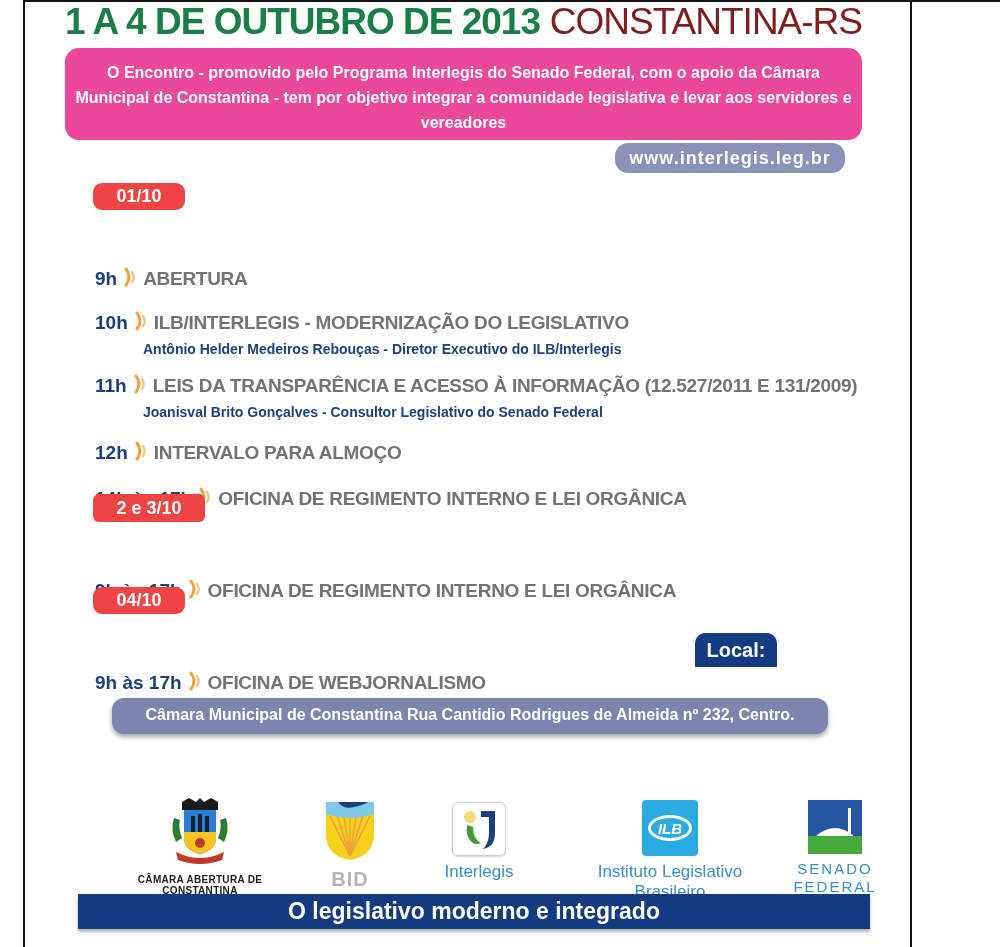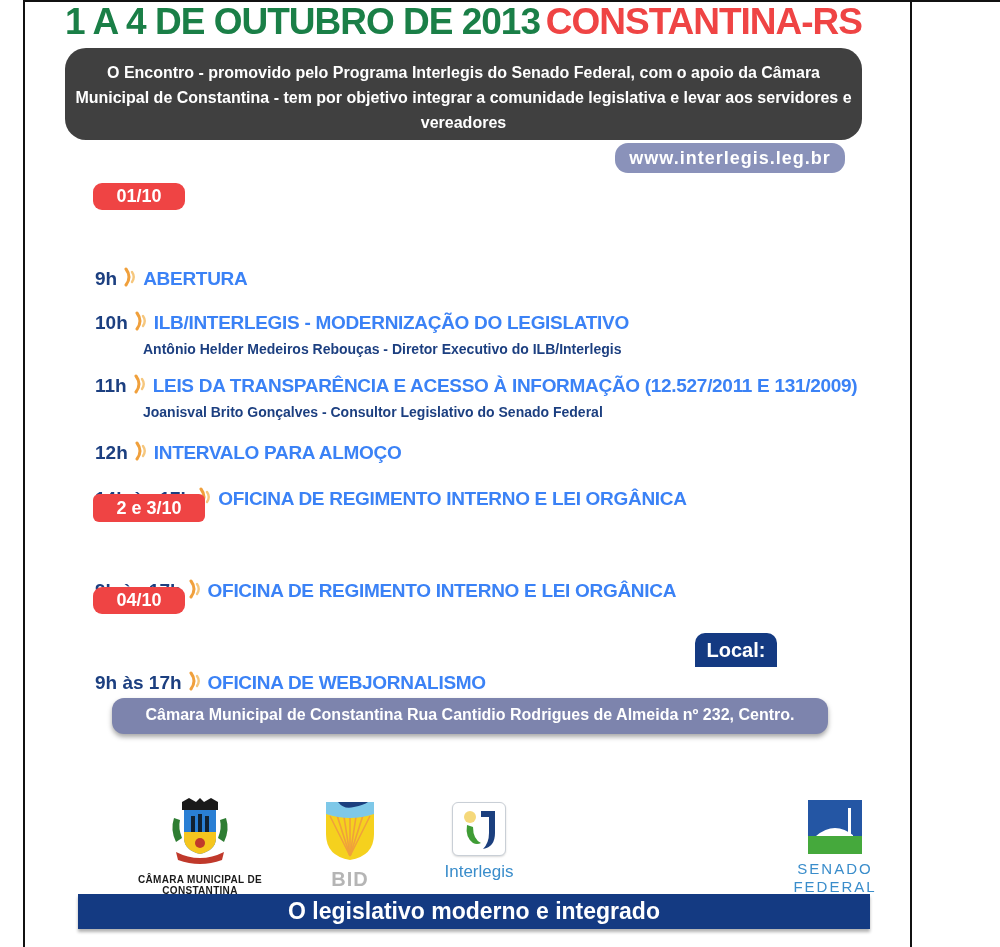--- a/index.html
+++ b/index.html
@@ -7,38 +7,38 @@
   body { font-family:"Liberation Sans", sans-serif; }
   .page { position:relative; width:1000px; height:947px; background:#fff; overflow:hidden; }
 
   
   .frame-top { position:absolute; left:23px; right:0; top:0; height:2px; background:#111; }
   .frame-left { position:absolute; left:23px; top:0; bottom:0; width:2px; background:#111; }
   .frame-right { position:absolute; left:910px; top:0; bottom:0; width:2px; background:#111; }
 
   
   .title-dates { position:absolute; left:65px; top:1px; font-size:37px; font-weight:bold; color:#1a7f47; letter-spacing:-1px; }
-  .title-city  { position:absolute; right:138px; top:1px; font-size:37px; font-weight:bold; color:#ef4444; letter-spacing:-1px; }
-
-  
-  .intro-box { position:absolute; left:65px; top:48px; width:797px; height:92px; background:#404040; border-radius:21px; color:#fff; font-weight:bold; font-size:16px; text-align:center; padding-top:12px; line-height:25px; }
+  .title-city  { position:absolute; right:138px; top:1px; font-size:37px; font-weight:normal; color:#7f1d1d; letter-spacing:-1px; }
+
+  
+  .intro-box { position:absolute; left:65px; top:48px; width:797px; height:92px; background:#ec4899; border-radius:14px; color:#fff; font-weight:bold; font-size:16px; text-align:center; padding-top:12px; line-height:25px; }
 
   .web-box { position:absolute; left:615px; top:143px; width:230px; height:30px; background:#8a92ba; border-radius:13px; color:#fff; font-weight:bold; font-size:18px; text-align:center; line-height:30px; letter-spacing:1px; cursor:pointer; }
 
   
   .day-badge { position:absolute; background:#ef4444; border-radius:9px; color:#fff; font-weight:bold; font-size:18px; text-align:center; }
   .badge-1 { left:93px; top:183px; width:92px; height:27px; line-height:27px; }
   .badge-2 { left:93px; top:494px; width:112px; height:28px; line-height:28px;border-radius:6px; }
   .badge-3 { left:93px; top:587px; width:92px; height:27px; line-height:27px; }
 
   .sched-row { position:absolute; left:95px; white-space:nowrap;margin-top:36px; }
   .sched-line { display:flex; align-items:center; }
   .sched-time { font-size:19px; font-weight:bold; color:#1c3f80; }
   .wave-icon { display:inline-block; margin:0 6px 0 5px; }
-  .sched-title { font-size:19px; font-weight:bold; color:#3b82f6; letter-spacing:-0.3px; }
+  .sched-title { font-size:19px; font-weight:bold; color:#737373; letter-spacing:-0.3px; }
   .sched-speaker { font-size:14px; font-weight:bold; color:#1c3f80; margin-left:48px; margin-top:6px; }
 
   
   .local-badge { position:absolute; left:695px; top:633px; width:82px; height:34px; background:#143a82; border-radius:10px 10px 0 0; color:#fff; font-weight:bold; font-size:20px; text-align:center; line-height:34px; }
   .address-box { position:absolute; left:112px; top:698px; width:716px; height:36px; background:#7d84ad; border-radius:12px; box-shadow:0 3px 5px rgba(0,0,0,0.35); color:#fff; font-weight:bold; font-size:16px; text-align:center; line-height:34px; }
   .phone-bar { position:absolute; left:65px; top:731px; width:808px; height:51px; background:#14336f; box-shadow:0 4px 4px rgba(0,0,0,0.3); color:#fff; font-weight:bold; font-size:28px; text-align:center; line-height:51px; letter-spacing:-0.5px; }
 
   
   .logo-block { position:absolute; text-align:center; }
   .logo-caption { color:#3a8dcb; font-size:17px; margin-top:6px; line-height:20px; }
@@ -184,21 +184,21 @@
         <path d="M20 34 L52 34 L52 40 Q52 52 36 56 Q20 52 20 40 Z" fill="#f5c61e"></path>
         <rect x="27" y="18" width="4" height="16" fill="#123"></rect>
         <rect x="34" y="16" width="4" height="18" fill="#123"></rect>
         <rect x="41" y="18" width="4" height="16" fill="#123"></rect>
         <circle cx="36" cy="45" r="5" fill="#c0392b"></circle>
         <path d="M10 20 Q6 32 12 44 L18 40 Q14 30 16 22 Z" fill="#2e7d32"></path>
         <path d="M62 20 Q66 32 60 44 L54 40 Q58 30 56 22 Z" fill="#2e7d32"></path>
         <path d="M12 54 Q36 66 60 54 L58 62 Q36 70 14 62 Z" fill="#c0392b"></path>
       </svg>
     </span>
-    <div class="camara-caption">CÂMARA MUNICIPAL DE CONSTANTINA</div>
+    <div class="camara-caption">CÂMARA ABERTURA DE CONSTANTINA</div>
   </div>
 
   <div class="logo-block" style="left:308px; top:800px; width:84px;">
     <span>
       <svg width="52" height="62" viewBox="0 0 52 62">
         <path d="M2 2 L50 2 L50 34 Q50 56 26 60 Q2 56 2 34 Z" fill="#f5d11e"></path>
         <g stroke="#f0a03c" stroke-width="1.6">
           <line x1="26" y1="56" x2="6" y2="16"></line>
             <line x1="26" y1="56" x2="12" y2="12"></line>
           <line x1="26" y1="56" x2="19" y2="10"></line>
@@ -219,20 +219,29 @@
     <div class="interlegis-square">
       <svg width="52" height="52" viewBox="0 0 52 52">
         <path d="M28 8 L42 8 L42 30 Q42 44 30 46 Q36 40 36 30 L36 14 L28 14 Z" fill="#1b3f7e"></path>
         <path d="M14 22 Q12 34 20 40 Q24 42 28 40 Q20 36 20 24 Z" fill="#3f9c35"></path>
         <circle cx="17" cy="14" r="6" fill="#f5d87a"></circle>
       </svg>
     </div>
     <div class="logo-caption">Interlegis</div>
   </div>
 
+  <div class="logo-block" style="left:560px; top:800px; width:220px;">
+    <div class="ilb-square">
+      <div class="ilb-oval">ILB</div>
+    </div>
+    <div class="logo-caption">
+      <div>Instituto Legislativo</div>
+      <div>Brasileiro</div>
+    </div>
+  </div>
 
   <div class="logo-block" style="left:780px; top:800px; width:110px;">
     <div class="senado-square">
       <svg width="54" height="54" viewBox="0 0 54 54">
         <rect x="0" y="0" width="54" height="36" fill="#2456a4"></rect>
         <rect x="0" y="36" width="54" height="18" fill="#45a93c"></rect>
         <path d="M8 36 Q27 20 46 36 Z" fill="#ffffff"></path>
         <rect x="40" y="8" width="3" height="28" fill="#ffffff"></rect>
         <rect x="45" y="8" width="3" height="28" fill="#2456a4"></rect>
       </svg>

